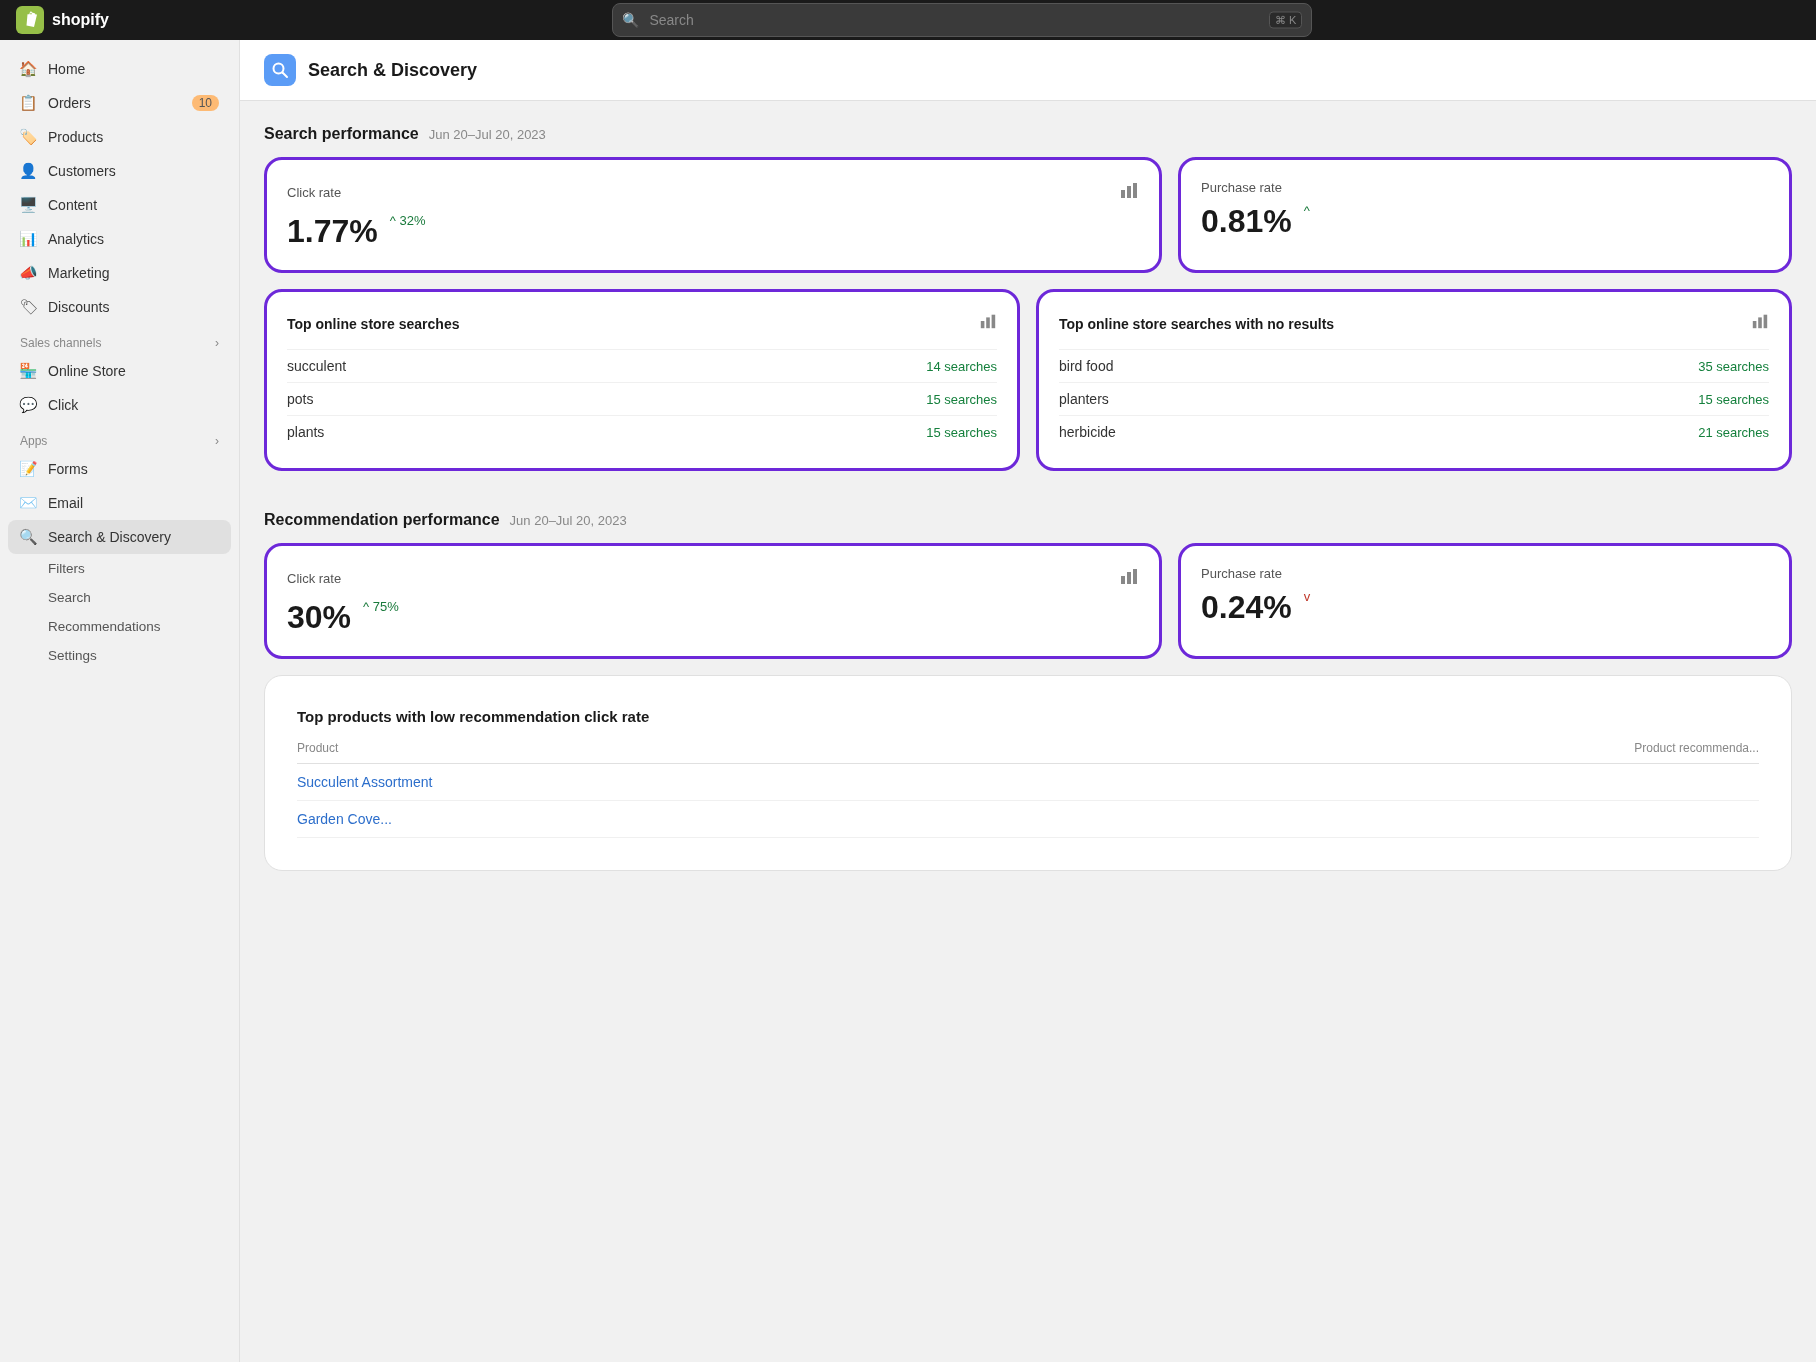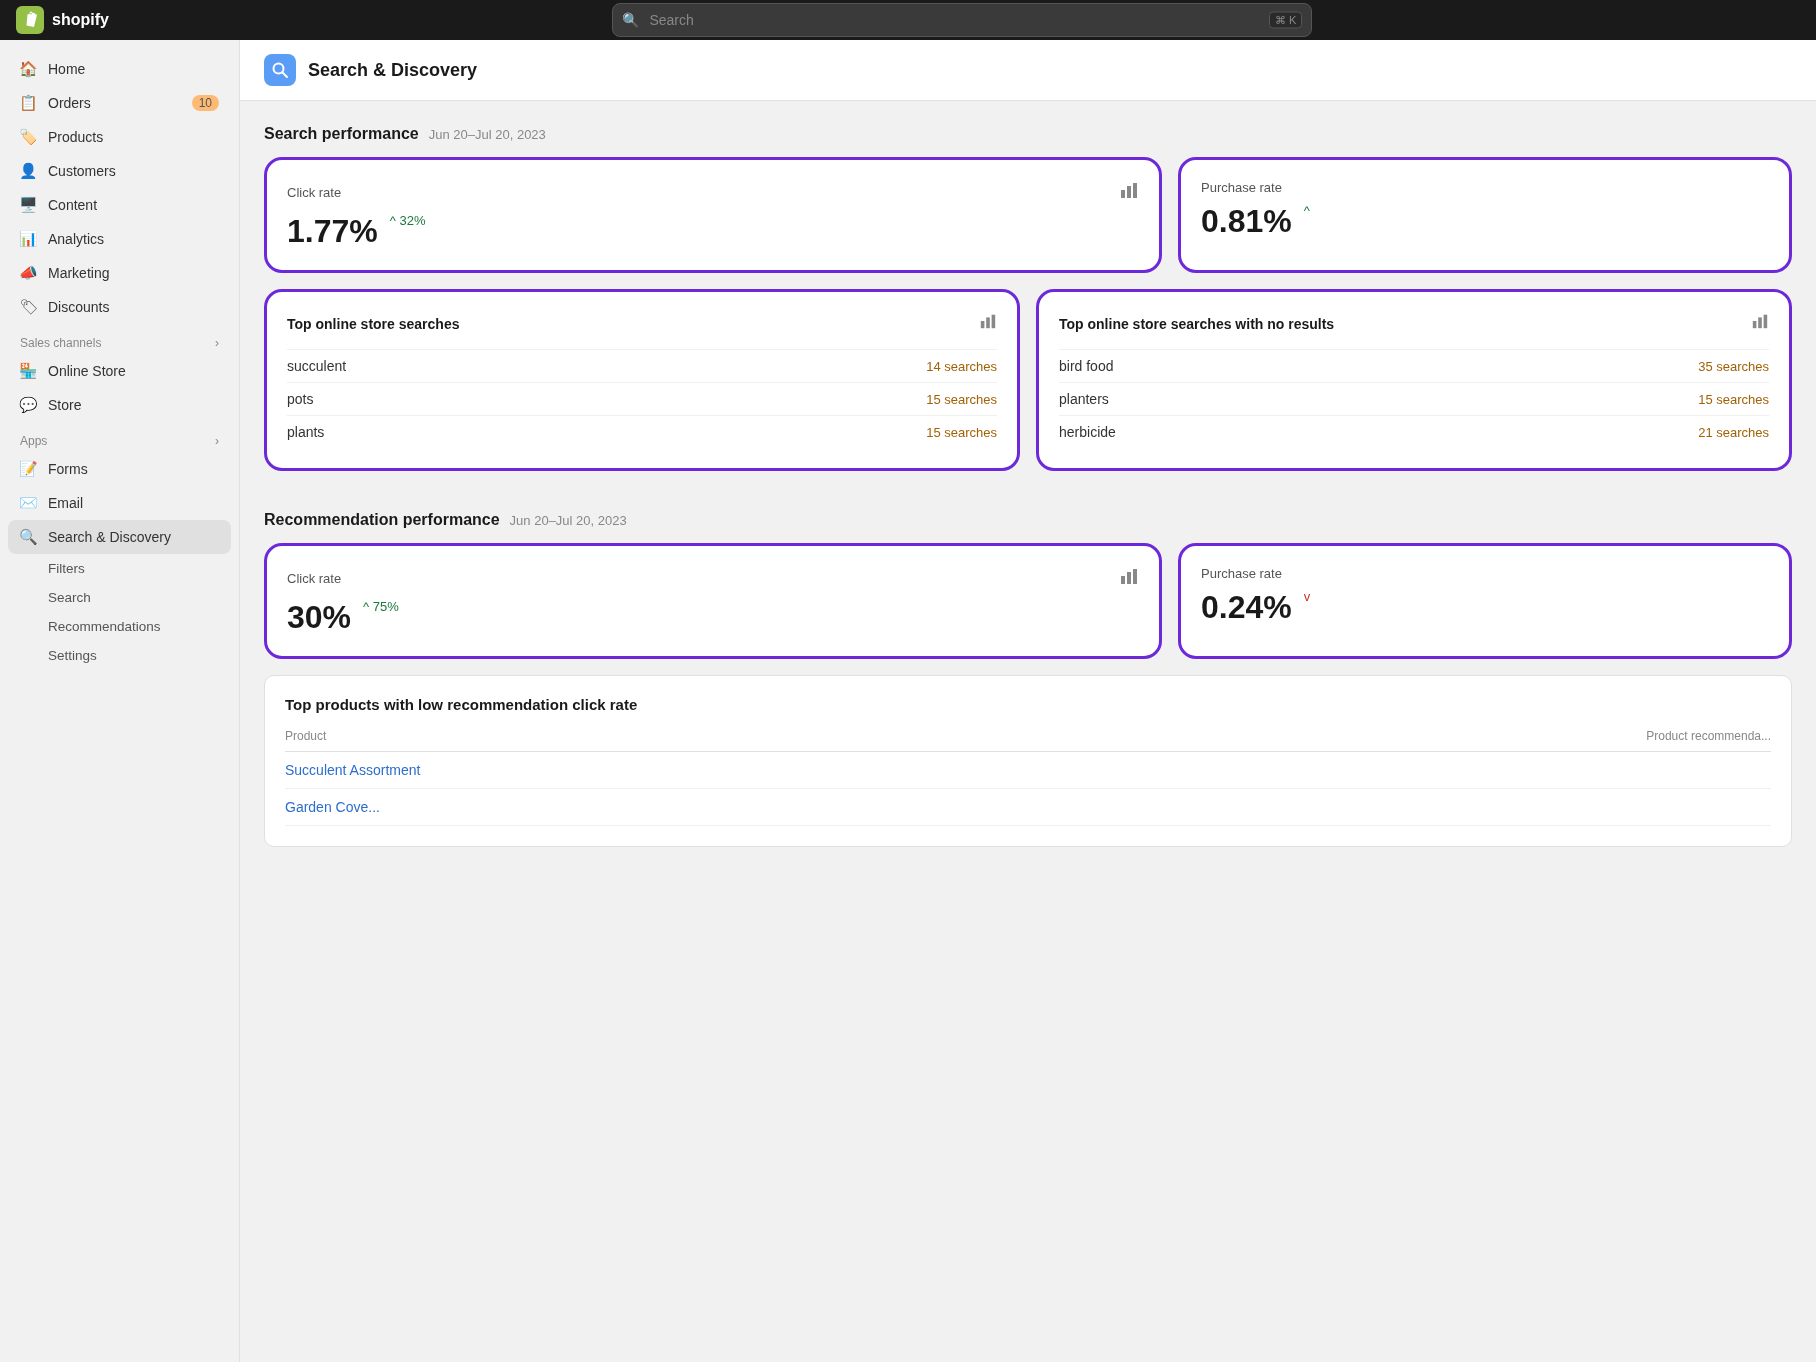--- a/index.html
+++ b/index.html
@@ -265,28 +265,28 @@
       display: flex;
       justify-content: space-between;
       align-items: center;
       padding: 8px 0;
       border-top: 1px solid #f0f0f0;
       font-size: 14px;
       gap: 40px;
     }
     .card-table-row:first-of-type { border-top: none; }
     .row-term { color: #333; }
-    .row-count { color: #a16207; font-size: 13px; }
+    .row-count { color: #15803d; font-size: 13px; }
 
     
     .bottom-card {
       background: #fff;
-      border-radius: 10px;
+      border-radius: 18px;
       border: 1px solid #e0e0e0;
-      padding: 20px;
+      padding: 32px;
       margin-bottom: 16px;
     }
     .bottom-card-title {
       font-size: 15px;
       font-weight: 600;
       color: #1a1a1a;
       margin-bottom: 16px;
     }
     .product-table-header {
       display: flex;
@@ -370,21 +370,21 @@
     <div class="sidebar-section-label">
       <span>Sales channels</span>
       <span style="cursor:pointer;">›</span>
     </div>
     <div class="sidebar-item">
       <span class="sidebar-icon">🏪</span>
       <span>Online Store</span>
     </div>
     <div class="sidebar-item">
       <span class="sidebar-icon">💬</span>
-      <span>Store</span>
+      <span>Click</span>
     </div>
 
     <div class="sidebar-section-label">
       <span>Apps</span>
       <span style="cursor:pointer;">›</span>
     </div>
     <div class="sidebar-item">
       <span class="sidebar-icon">📝</span>
       <span>Forms</span>
     </div>

